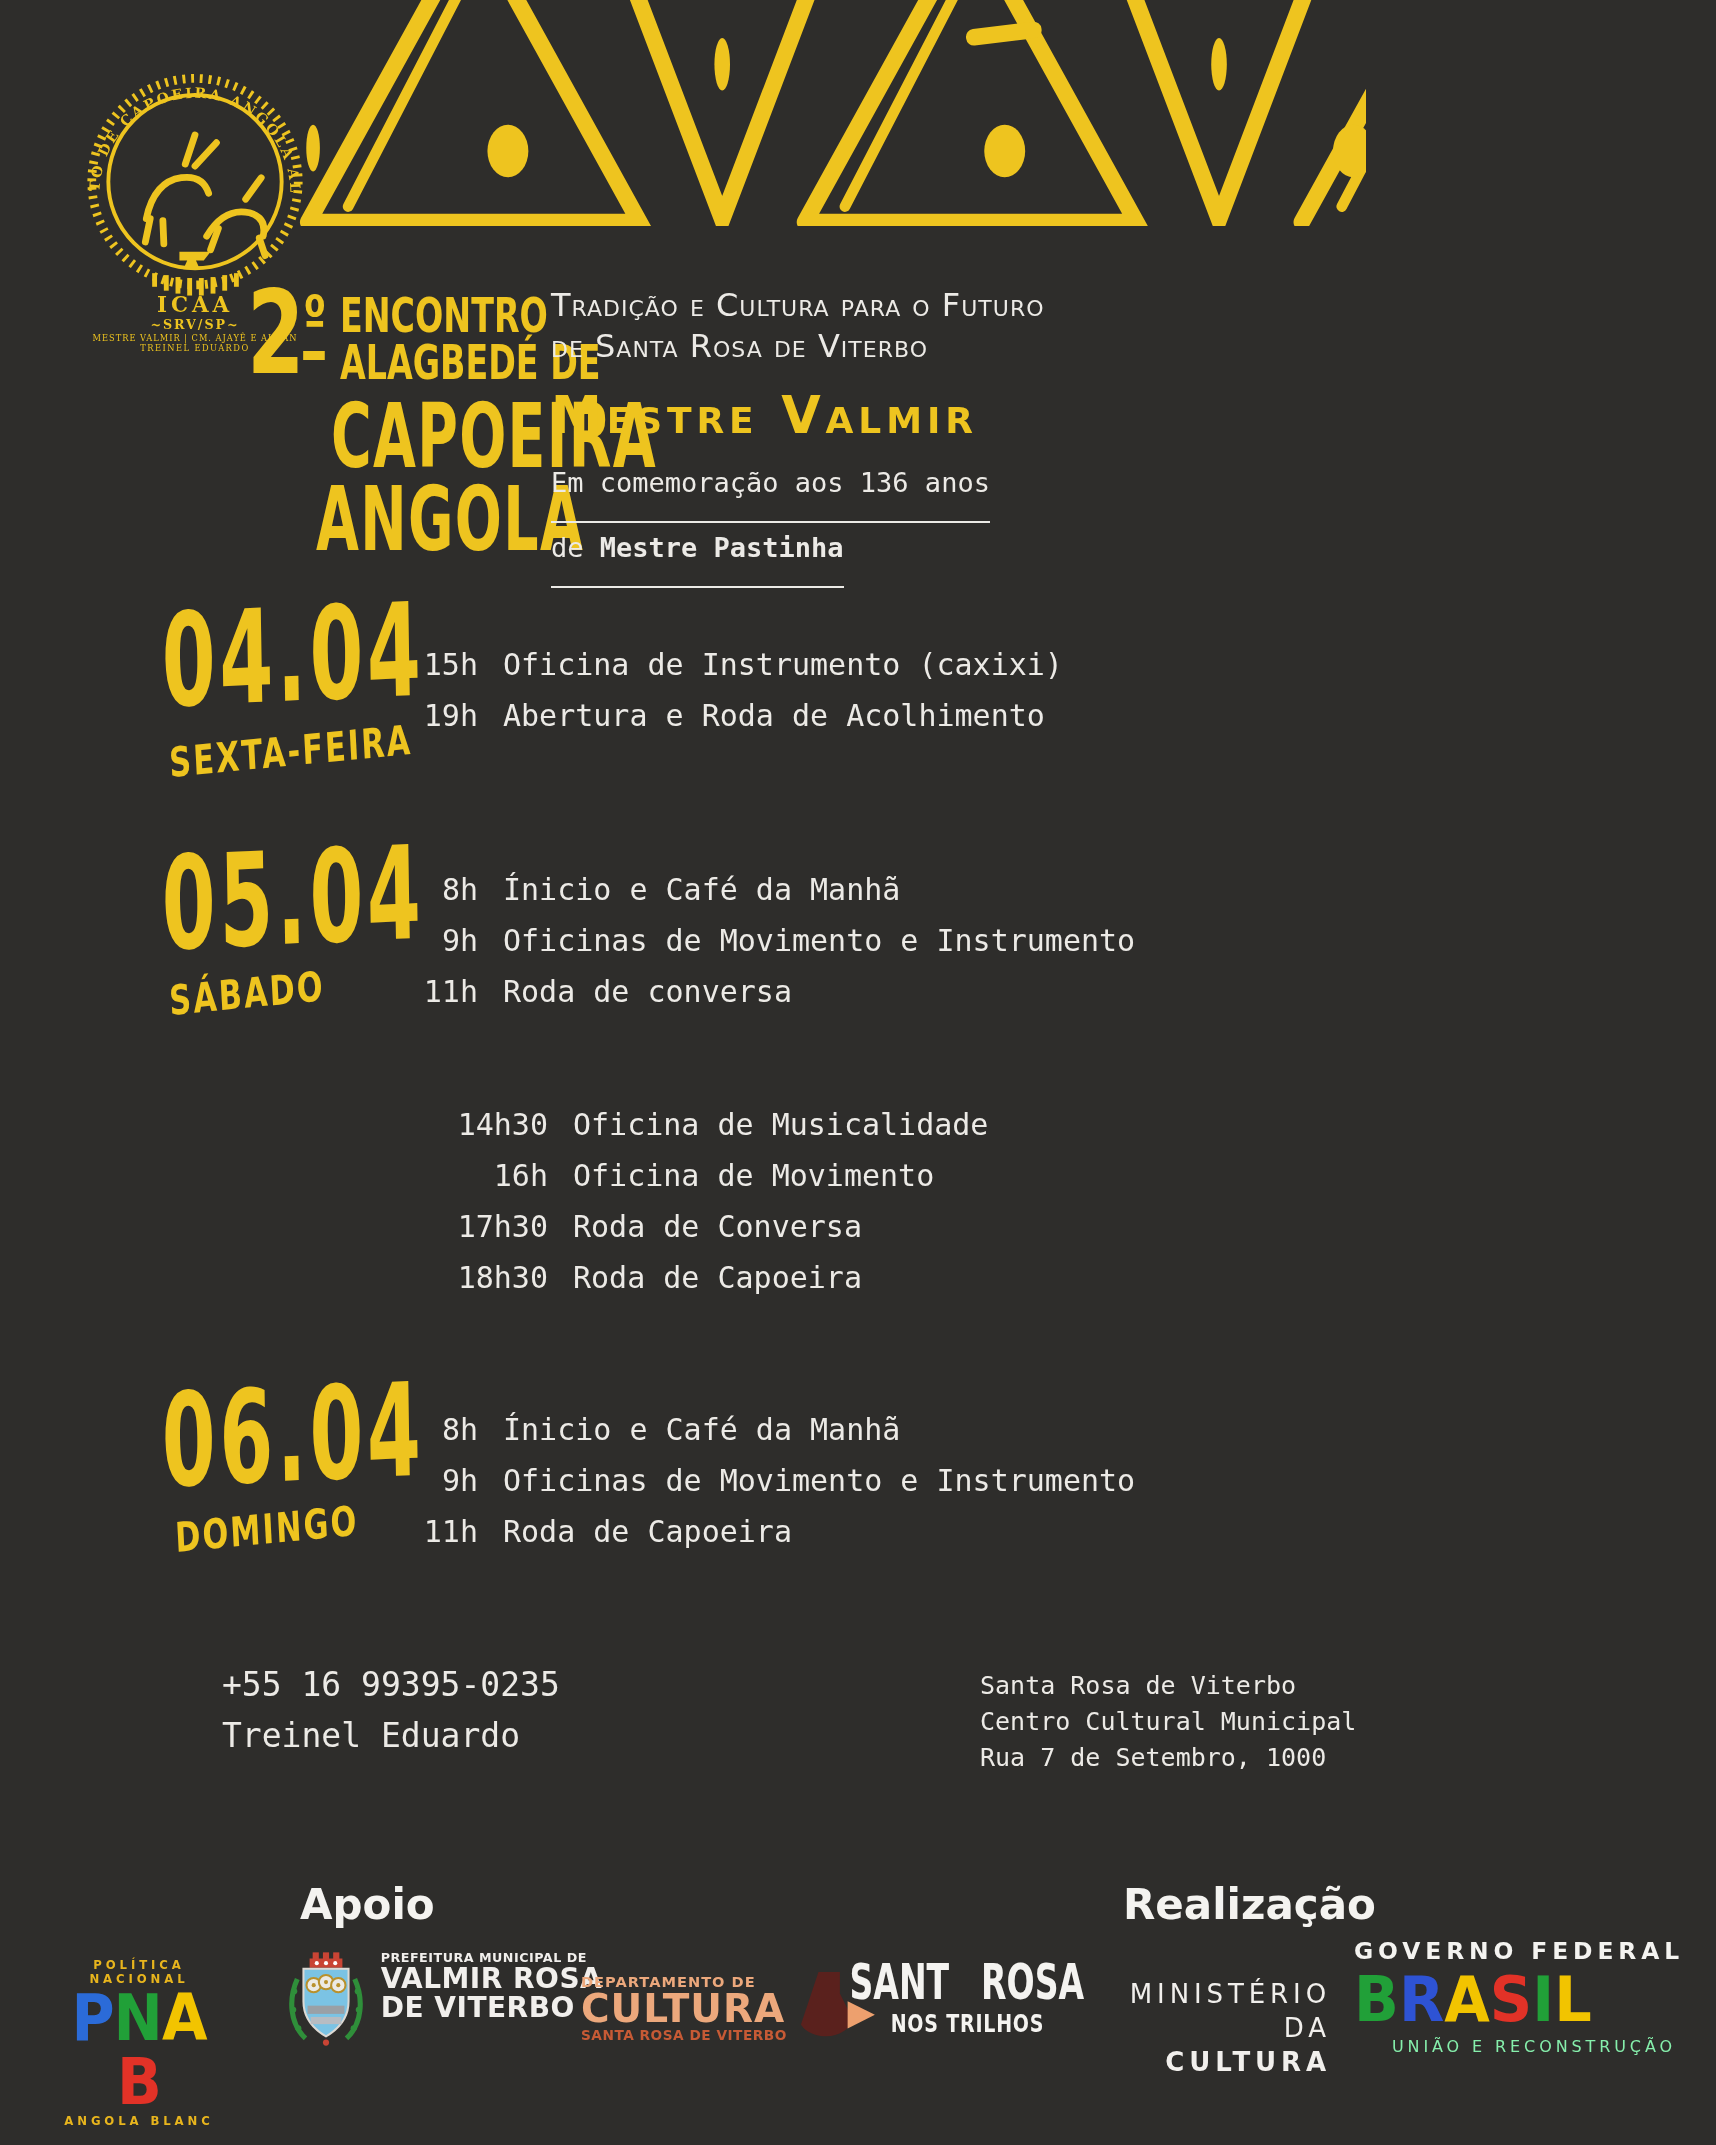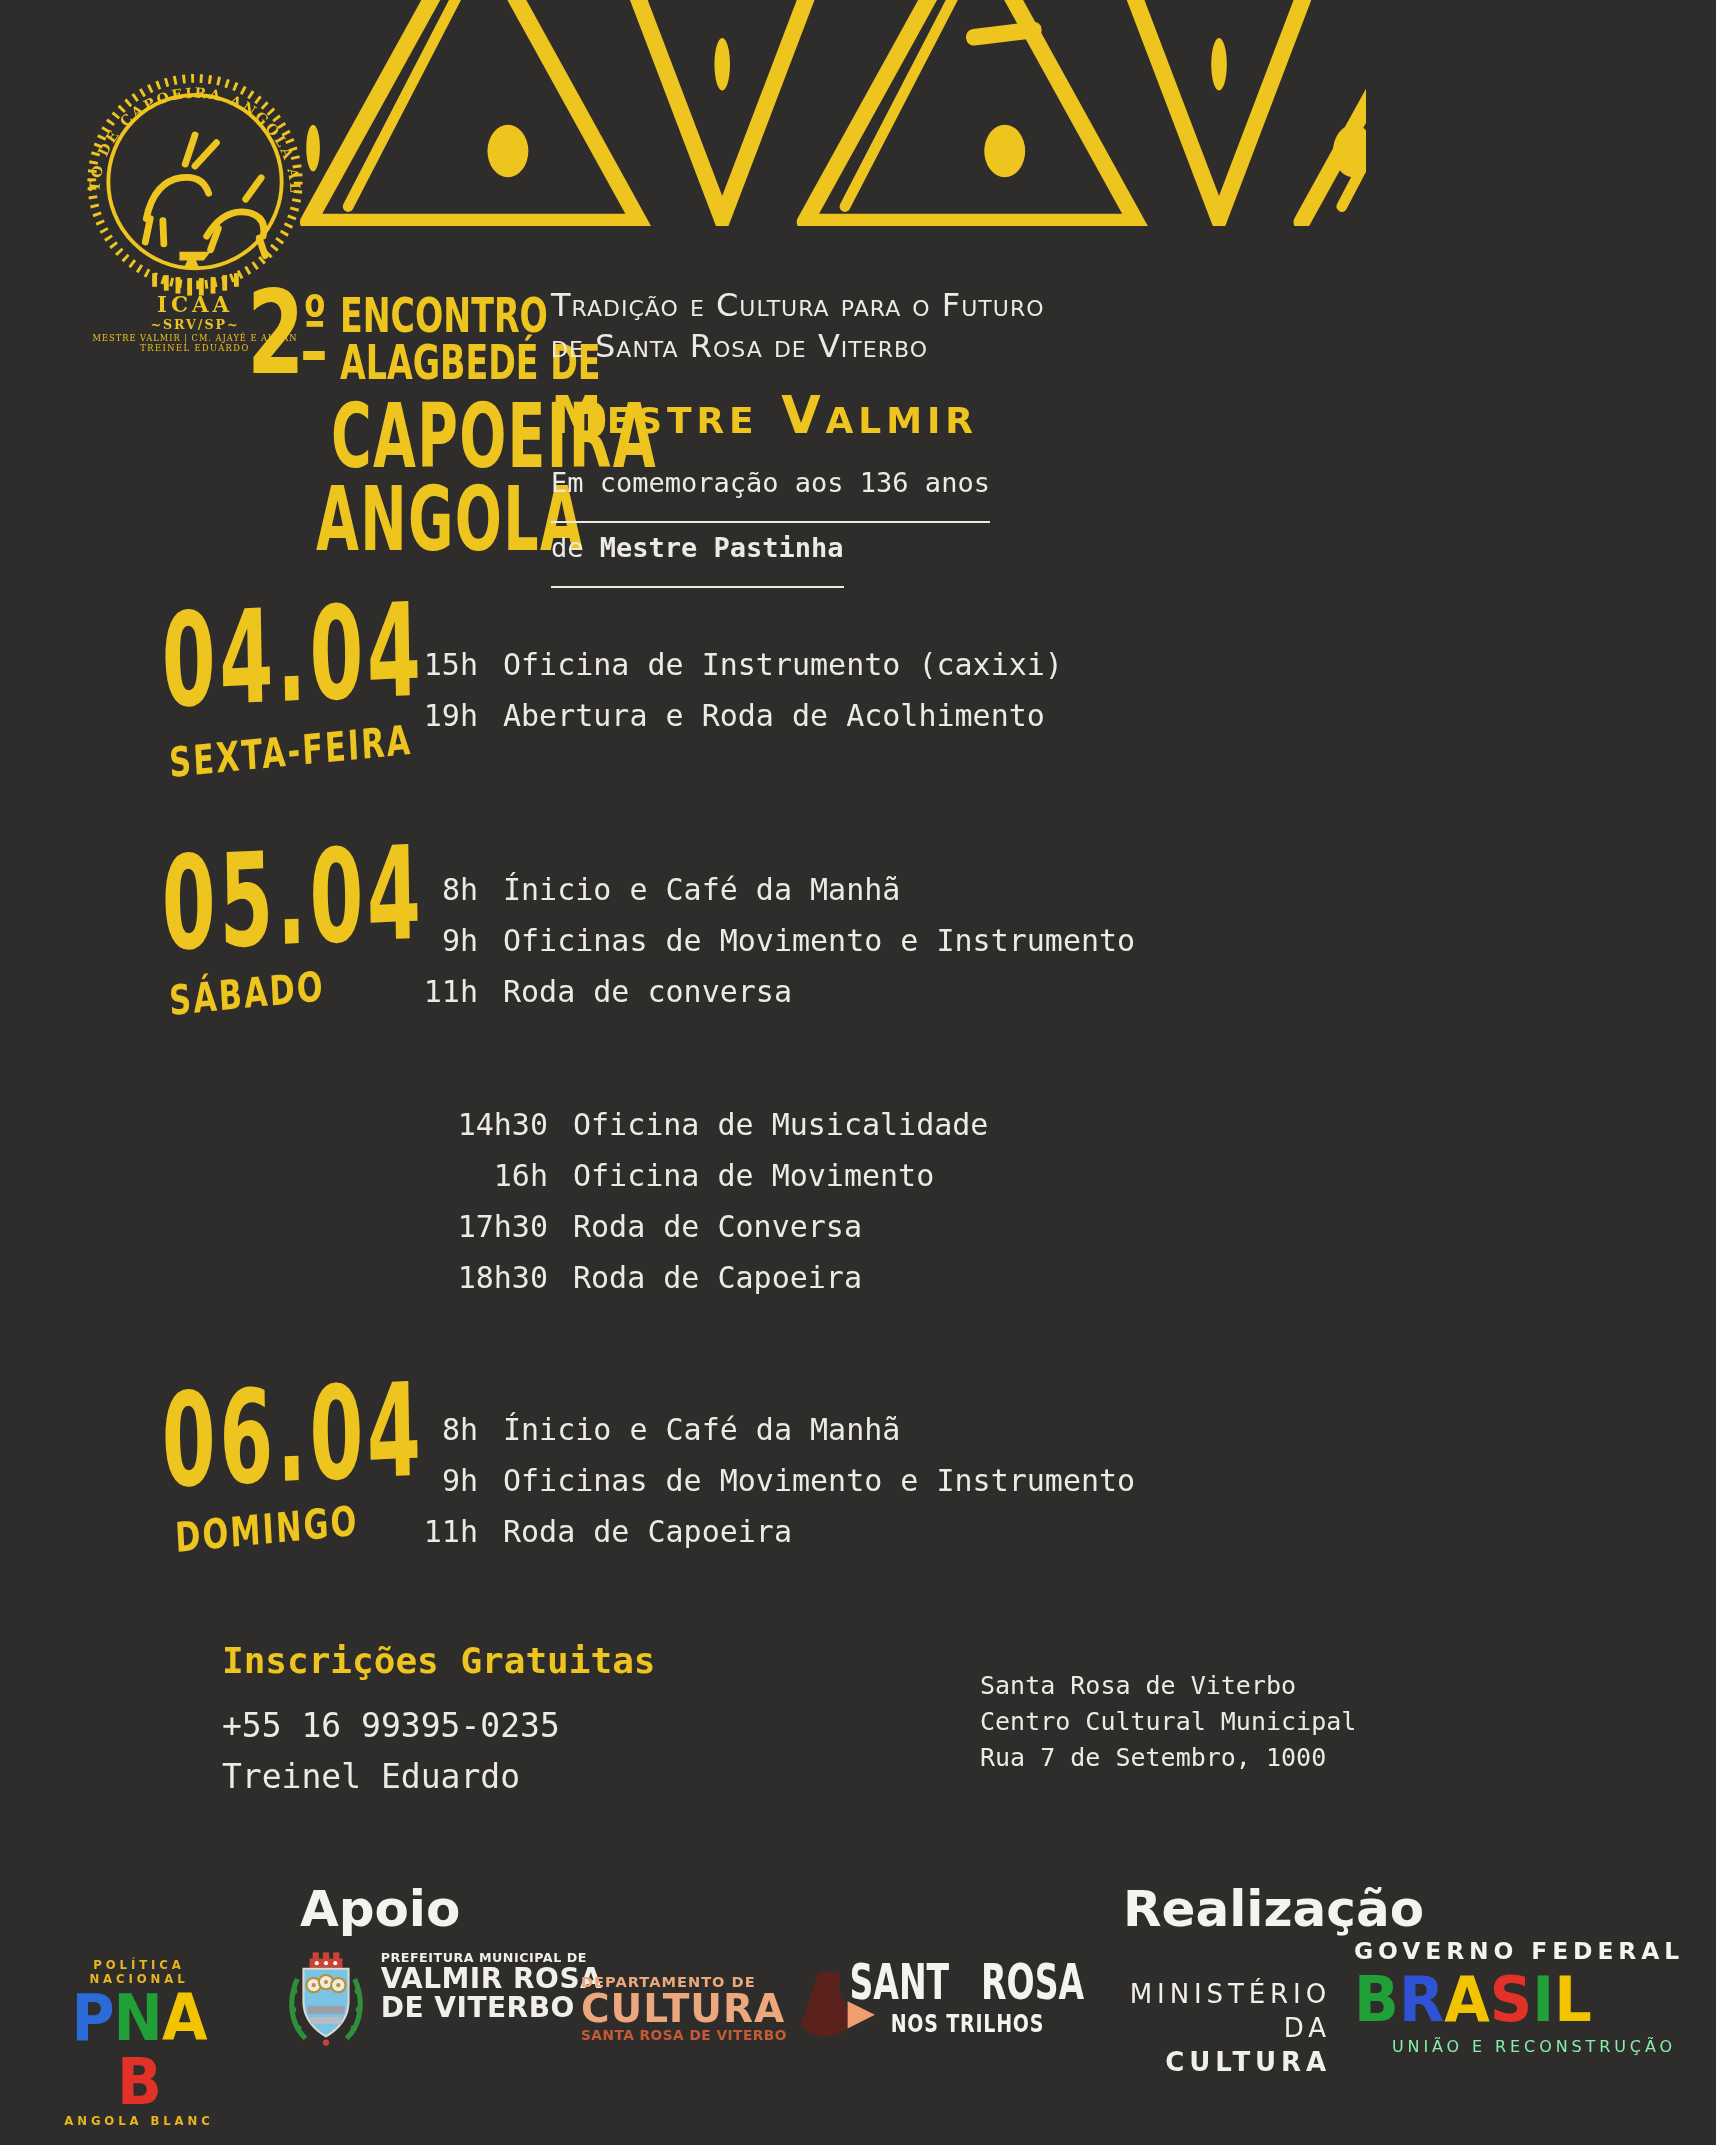--- a/index.html
+++ b/index.html
@@ -60,21 +60,21 @@
   .sched-row{display:flex;font-family:"DejaVu Sans Mono", monospace;color:var(--white);font-size:30px;line-height:51px;}
   .sched-time{width:146px;text-align:right;flex:0 0 146px;}
   .sched-act{margin-left:25px;white-space:nowrap;}
 
   
   .insc-title{font-family:"DejaVu Sans Mono", monospace;color:var(--yellow);font-size:36px;font-weight:700;}
   .insc-line{font-family:"DejaVu Sans Mono", monospace;color:var(--white);font-size:33px;line-height:51px;}
   .venue-line{font-family:"DejaVu Sans Mono", monospace;color:var(--white);font-size:25px;line-height:36px;}
 
   
-  .foot-label{color:#f4f3f0;font-size:50px;font-weight:700;}
+  .foot-label{color:#f4f3f0;font-size:42px;font-weight:700;}
   .pnab-top,.pnab-bottom{color:#e8b51d;font-size:11.7px;font-weight:700;letter-spacing:3.9px;text-align:center;}
   .pnab-word{font-size:64px;font-weight:700;letter-spacing:-1px;line-height:1;text-align:center;
     display:block;transform:scale(.92,1);transform-origin:center;}
   .pnab-word span{display:inline-block;}
   .pnab-p{color:#2b6bd8;} .pnab-n{color:#21a038;} .pnab-a{color:#f2c400;} .pnab-b{color:#e23227;}
   .pref-line1{color:#f1efec;font-size:12.7px;font-weight:700;letter-spacing:0.5px;white-space:nowrap;}
   .pref-line2{color:#f1efec;font-size:28px;font-weight:700;line-height:1.02;letter-spacing:0.5px;}
   .cult-line1{color:#eca87c;font-size:14.6px;font-weight:700;letter-spacing:1px;}
   .cult-line2{color:#eca87c;font-size:39px;font-weight:700;line-height:.95;letter-spacing:1px;}
   .cult-line3{color:#c65a35;font-size:13.7px;font-weight:700;letter-spacing:0.5px;}
@@ -259,21 +259,20 @@
     <span class="sched-time">9h</span>
     <span class="sched-act">Oficinas de Movimento e Instrumento</span>
   </div>
   <div class="sched-row">
     <span class="sched-time">11h</span>
     <span class="sched-act">Roda de Capoeira</span>
   </div>
 </div>
 
 <div class="abs" style="left:222px;top:1640px;">
-  <div class="insc-title">Inscrições Gratuitas</div>
   <div class="insc-line" style="margin-top:19px;">+55 16 99395-0235</div>
   <div class="insc-line">Treinel Eduardo</div>
 </div>
 
 <div class="abs" style="left:980px;top:1668px;">
   <div class="venue-line">Santa Rosa de Viterbo</div>
   <div class="venue-line">Centro Cultural Municipal</div>
   <div class="venue-line">Rua 7 de Setembro, 1000</div>
 </div>
 

